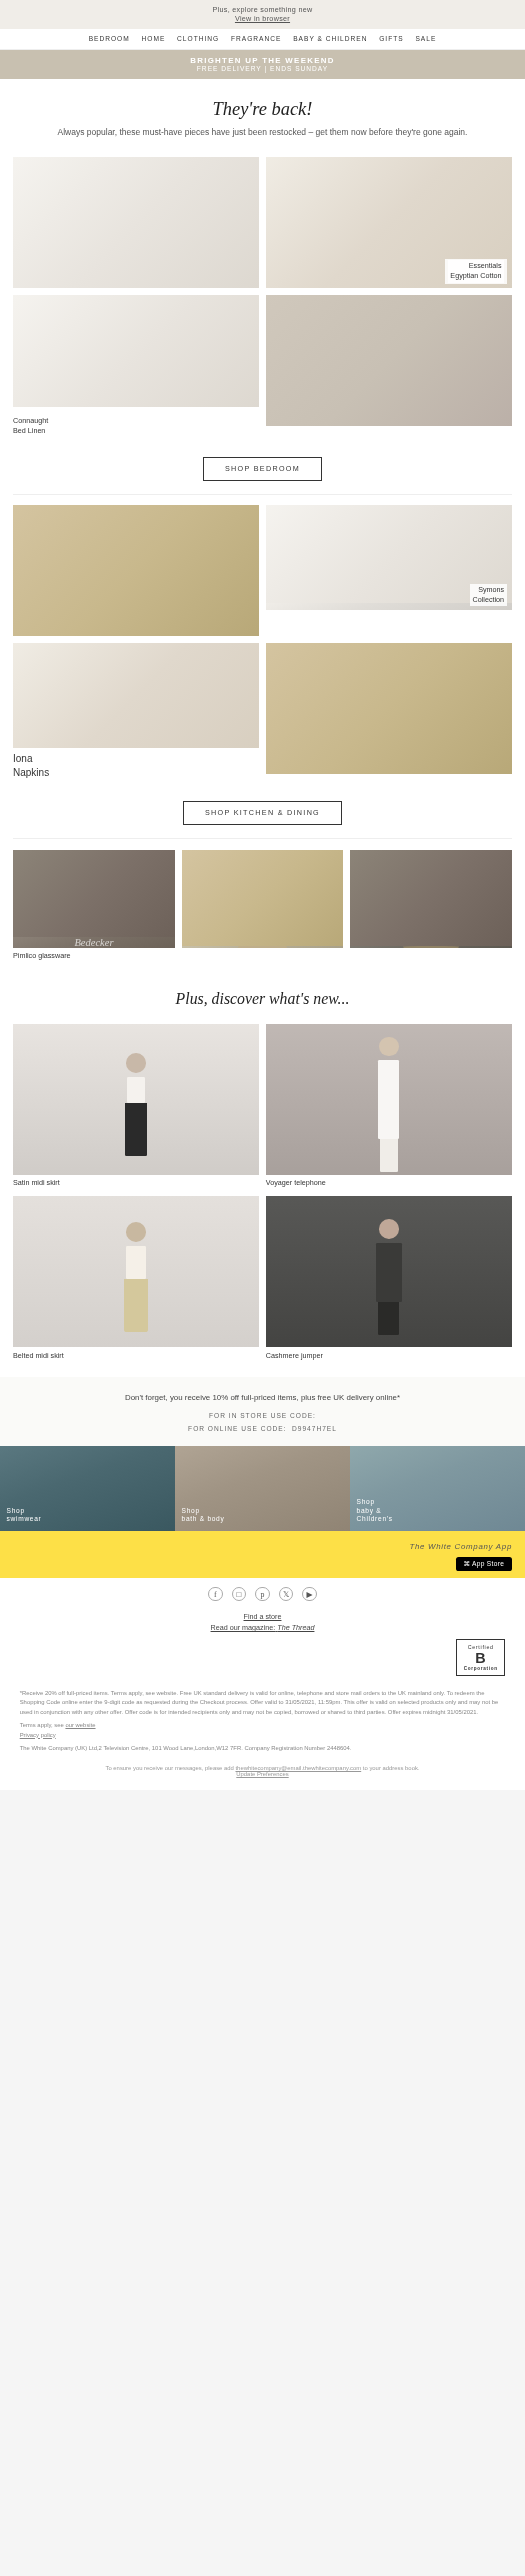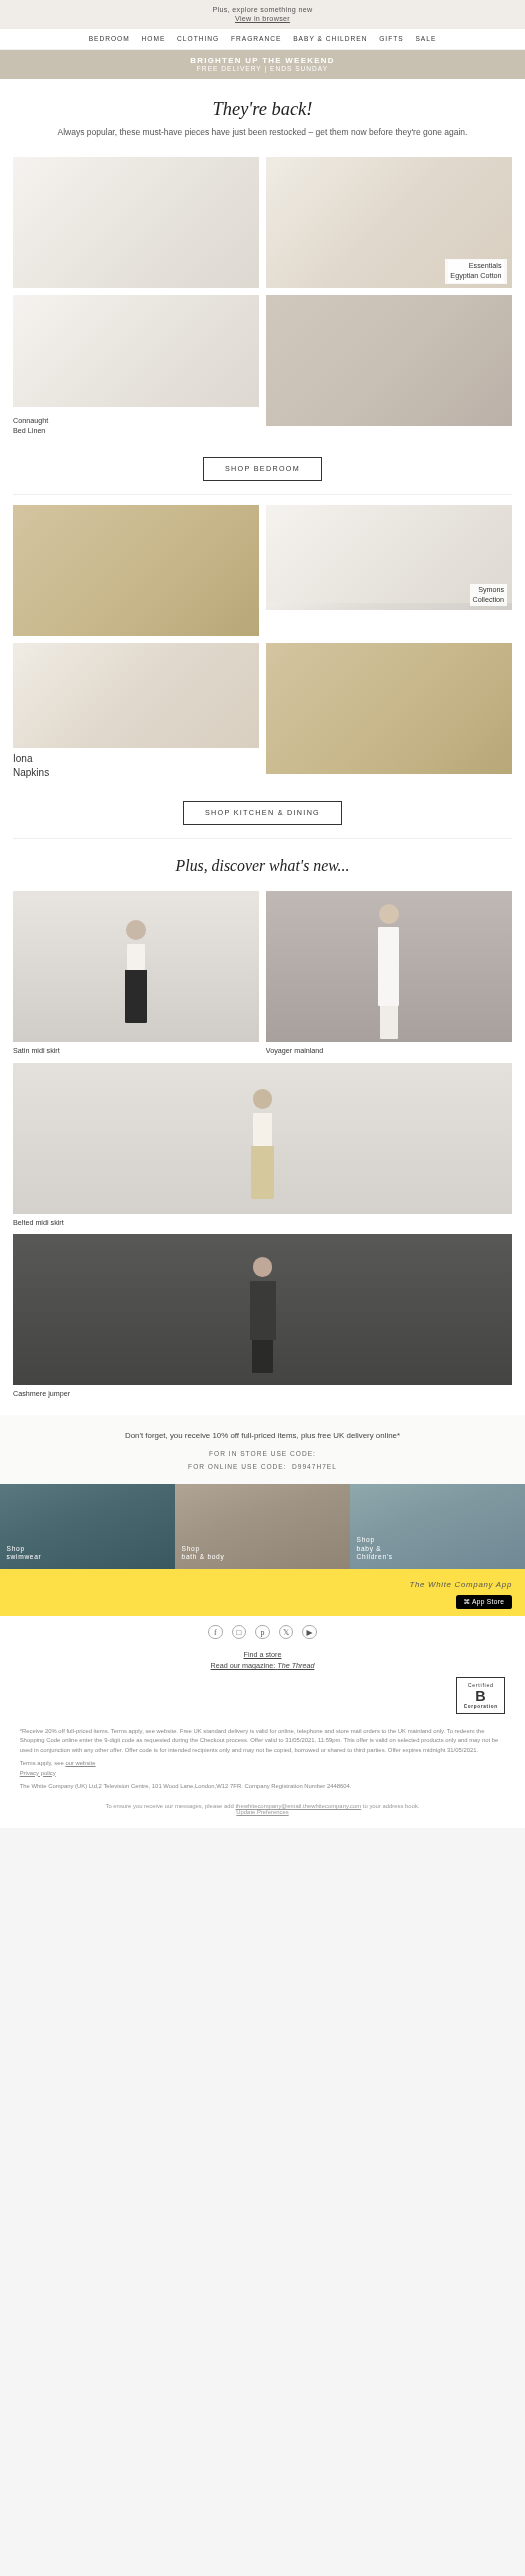--- a/index.html
+++ b/index.html
@@ -525,20 +525,48 @@
       </div>
     </div>
   </div>
 
   <div class="shop-btn-wrap">
     <a href="#" class="shop-btn">SHOP KITCHEN &amp; DINING</a>
   </div>
 
   <hr class="section-divider">
 
+  <div class="img-grid">
+    <div class="row-with-captions">
+      <div class="col-with-cap">
+        <div class="img-placeholder medium bg-dark-warm" style="min-height:98px;position:relative;">
+          <div style="width:100%;height:100%;background:linear-gradient(160deg,#8c8278 0%,#7c7268 40%,#6c6258 100%);display:flex;align-items:center;justify-content:center;">
+            <div style="font-family:Georgia,serif;font-size:10.5px;font-style:italic;color:rgba(255,255,255,0.7);">Bedecker</div>
+          </div>
+        </div>
+      </div>
+      <div class="col-with-cap">
+        <div class="img-placeholder medium bg-golden" style="min-height:98px;">
+          <div style="width:100%;height:100%;background:linear-gradient(160deg,#c8c0a8 0%,#b8b098 40%,#a8a088 100%);display:flex;align-items:center;justify-content:center;">
+            <div style="width:30%;height:70%;background:rgba(180,160,120,0.4);border-radius:2.6px 2.6px 1.3px 1.3px;border:0.7px solid rgba(200,180,140,0.5);"></div>
+          </div>
+        </div>
+      </div>
+      <div class="col-with-cap">
+        <div class="img-placeholder medium bg-dark-warm" style="min-height:98px;">
+          <div style="width:100%;height:100%;background:linear-gradient(160deg,#7c7870 0%,#6c6860 40%,#5c5850 100%);display:flex;align-items:center;justify-content:center;">
+            <div style="width:35%;height:80%;background:rgba(140,120,80,0.4);border-radius:50% 50% 2.6px 2.6px;border:0.7px solid rgba(180,160,120,0.4);"></div>
+          </div>
+        </div>
+      </div>
+    </div>
+    <div style="margin-top:3.9px;">
+      <div class="img-caption">Pimlico glassware</div>
+    </div>
+  </div>
 
   <div class="discover-text">
     <h2>Plus, discover what's new...</h2>
   </div>
 
   <div class="clothing-grid">
 
     <div class="clothing-row">
       <div class="clothing-item">
         <div class="clothing-img tall bg-clothing-1" style="min-height:151px;background:linear-gradient(180deg,#e8e4e0 0%,#d0ccc8 100%);display:flex;align-items:center;justify-content:center;">
@@ -553,25 +581,25 @@
       </div>
       <div class="clothing-item">
         <div class="clothing-img tall" style="min-height:151px;background:linear-gradient(180deg,#c0b8b4 0%,#a8a09c 100%);display:flex;align-items:center;justify-content:center;">
 
           <div style="width:40%;height:80%;display:flex;flex-direction:column;align-items:center;justify-content:flex-start;padding-top:9.8px;">
             <div style="width:19.7px;height:19.7px;border-radius:50%;background:#d4c4b0;margin-bottom:3.9px;"></div>
             <div style="width:21px;height:79px;background:#f8f6f4;border-radius:1.3px;"></div>
             <div style="width:18.4px;height:33px;background:#f0ede8;border-radius:0 0 1.3px 1.3px;"></div>
           </div>
         </div>
-        <div class="clothing-caption">Voyager mainland</div>
-      </div>
-    </div>
-
-    <div class="clothing-row" style="margin-top:7.9px;flex-direction:column;">
+        <div class="clothing-caption">Voyager telephone</div>
+      </div>
+    </div>
+
+    <div class="clothing-row" style="margin-top:7.9px;">
       <div class="clothing-item">
         <div class="clothing-img tall bg-clothing-3" style="min-height:151px;background:linear-gradient(180deg,#e4e0dc 0%,#d4d0cc 100%);display:flex;align-items:center;justify-content:center;">
 
           <div style="width:40%;height:80%;display:flex;flex-direction:column;align-items:center;justify-content:flex-start;padding-top:9.8px;">
             <div style="width:19.7px;height:19.7px;border-radius:50%;background:#c8b8a0;margin-bottom:3.9px;"></div>
             <div style="width:19.7px;height:33px;background:#f5f0e8;border-radius:1.3px;"></div>
             <div style="width:23.6px;height:53px;background:#d4c89c;border-radius:0 0 2.6px 2.6px;"></div>
           </div>
         </div>
         <div class="clothing-caption">Belted midi skirt</div>

